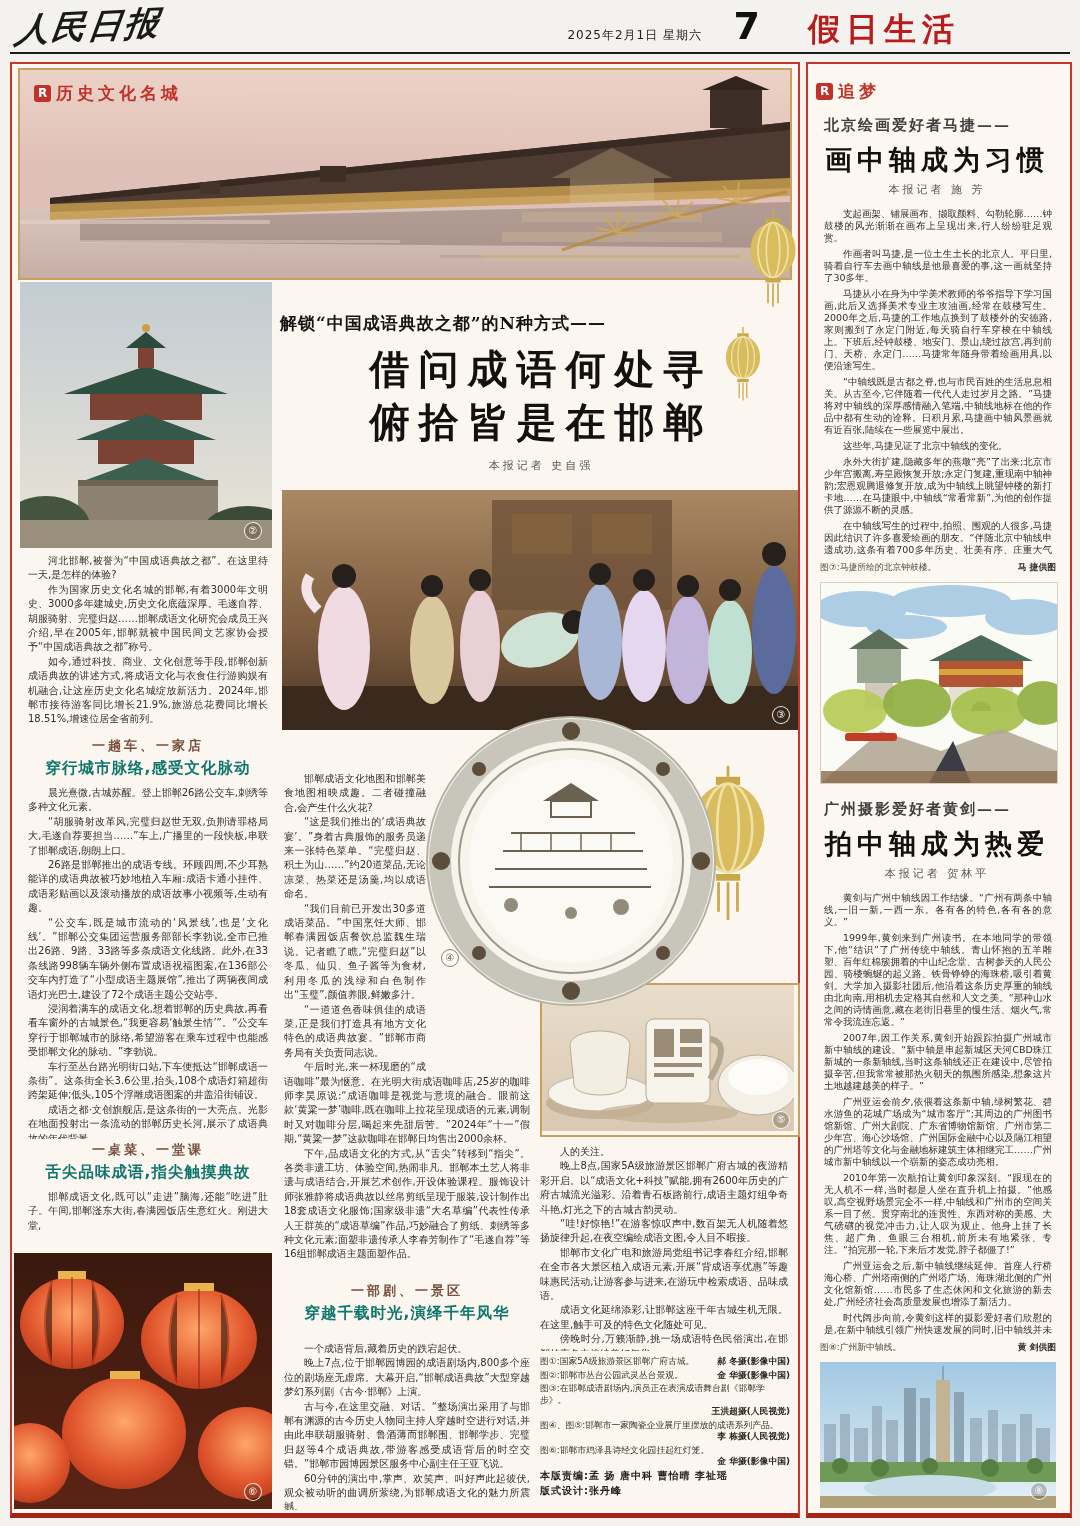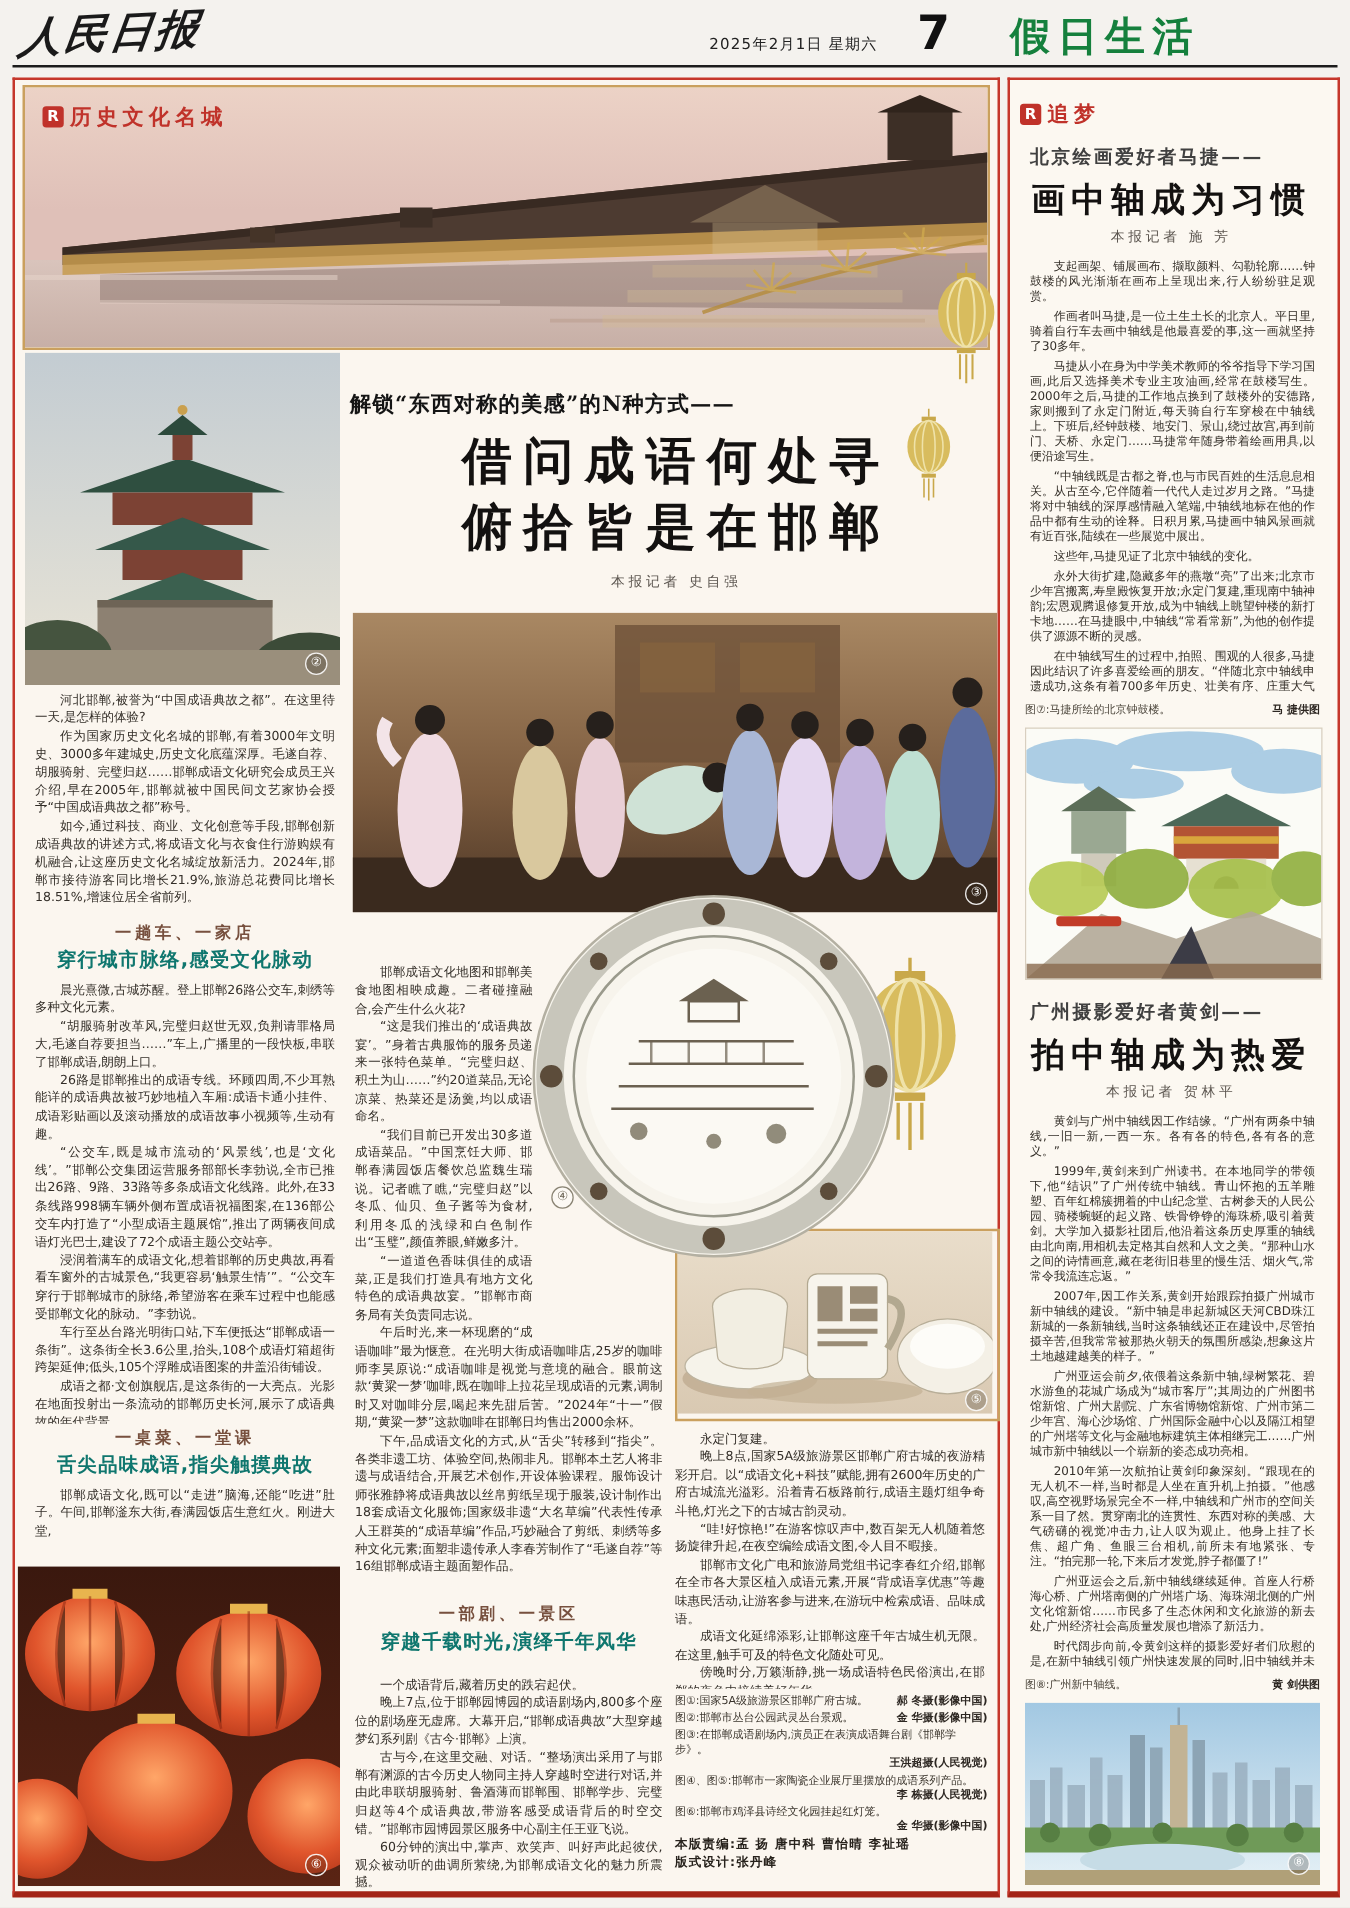--- a/index.html
+++ b/index.html
@@ -5,21 +5,21 @@
   html,body{margin:0;padding:0;background:#e8e6e2;}
   .page{position:relative;width:1080px;height:1526px;background:#f4f2ee;overflow:hidden;
         font-family:"DejaVu Sans",sans-serif;color:#2b2722;}
   .abs{position:absolute;}
   
   .hdr{position:absolute;left:0;top:0;width:1080px;height:56px;background:#f4f2ee;}
   .masthead{position:absolute;left:16px;top:4px;font-family:"DejaVu Serif",serif;font-weight:bold;
             font-style:italic;font-size:34px;color:#1a1a1a;transform:skewX(-10deg) rotate(-3deg);letter-spacing:2px;}
   .hdr-date{position:absolute;right:378px;top:27px;font-size:12px;color:#222;letter-spacing:1px;}
   .hdr-num{position:absolute;right:320px;top:4px;font-size:38px;font-weight:bold;color:#111;}
-  .hdr-sec{position:absolute;right:120px;top:8px;font-size:32px;font-weight:bold;letter-spacing:6px;color:#15803d;}
+  .hdr-sec{position:absolute;right:120px;top:8px;font-size:32px;font-weight:bold;letter-spacing:6px;color:#b91c1c;}
   .hdr-rule{position:absolute;left:10px;right:10px;top:52px;height:2px;background:#1c1c1c;}
   
   .panel{position:absolute;border:2px solid #c5372b;border-bottom:5px solid #a32417;background:#fbf6ef;}
   .leftbox{left:10px;top:62px;width:786px;height:1449px;}
   .rightbox{left:806px;top:62px;width:262px;height:1449px;background:#fcf8f1;}
   
   .lbl{display:flex;align-items:center;gap:5px;}
   .lbl .sq{width:17px;height:17px;background:#c0322a;color:#fff;border-radius:3px;font-size:12px;
            font-weight:bold;text-align:center;line-height:17px;}
   .lbl .tx{color:#c0322a;font-weight:bold;font-size:17px;letter-spacing:4px;}
@@ -162,21 +162,21 @@
       <ellipse cx="30" cy="48" rx="8" ry="33" fill="none" stroke="#efe2a8" stroke-width="2"></ellipse>
       <rect x="21" y="82" width="18" height="5" fill="#c9a84a"></rect>
       <g stroke="#c9a84a" stroke-width="2">
           <line x1="24" y1="88" x2="24" y2="112"></line>
           <line x1="30" y1="88" x2="30" y2="116"></line>
           <line x1="36" y1="88" x2="36" y2="112"></line>
         </g>
     </svg>
 
     <div class="abs" style="left:268px;top:248px;width:522px;height:170px;">
-      <div class="kicker">解锁“东西对称的美感”的N种方式——</div>
+      <div class="kicker">解锁“中国成语典故之都”的N种方式——</div>
       <div class="bigtitle" style="margin-top:8px;">借问成语何处寻</div>
       <div class="bigtitle">俯拾皆是在邯郸</div>
       <div class="byline" style="margin-top:9px;">本报记者 史自强</div>
     </div>
 
     <div class="abs fig" style="left:270px;top:426px;width:516px;height:240px;">
       <svg width="516" height="240" viewBox="0 0 516 240" preserveAspectRatio="none">
         <defs>
           <linearGradient id="stg" x1="0" y1="0" x2="0" y2="1">
             <stop offset="0" stop-color="#a98863"></stop>
@@ -375,21 +375,21 @@
         </g>
         <ellipse cx="216" cy="100" rx="40" ry="30" fill="#f4f0e6" stroke="#b8ae98"></ellipse>
         <ellipse cx="216" cy="92" rx="30" ry="18" fill="#fdfcf8"></ellipse>
         <ellipse cx="126" cy="128" rx="70" ry="10" fill="#c3b094" opacity="0.7"></ellipse>
       </svg>
       <span class="marker" style="right:8px;bottom:6px;">⑤</span>
     </div>
 
     <div class="abs body flow" style="left:528px;top:1081px;width:248px;height:206px;">
       <div>
-          <p>永定门复建。</p>
+          <p>人的关注。</p>
           <p>晚上8点,国家5A级旅游景区邯郸广府古城的夜游精彩开启。以“成语文化+科技”赋能,拥有2600年历史的广府古城流光溢彩。沿着青石板路前行,成语主题灯组争奇斗艳,灯光之下的古城古韵灵动。</p>
           <p>“哇!好惊艳!”在游客惊叹声中,数百架无人机随着悠扬旋律升起,在夜空编绘成语文图,令人目不暇接。</p>
           <p>邯郸市文化广电和旅游局党组书记李春红介绍,邯郸在全市各大景区植入成语元素,开展“背成语享优惠”等趣味惠民活动,让游客参与进来,在游玩中检索成语、品味成语。</p>
           <p>成语文化延绵添彩,让邯郸这座千年古城生机无限。在这里,触手可及的特色文化随处可见。</p>
           <p>傍晚时分,万籁渐静,挑一场成语特色民俗演出,在邯郸的夜色中接续美好年华。</p>
         </div>
     </div>
 
     <div class="abs caps" style="left:528px;top:1292px;width:250px;height:110px;overflow:hidden;">
         <p>

